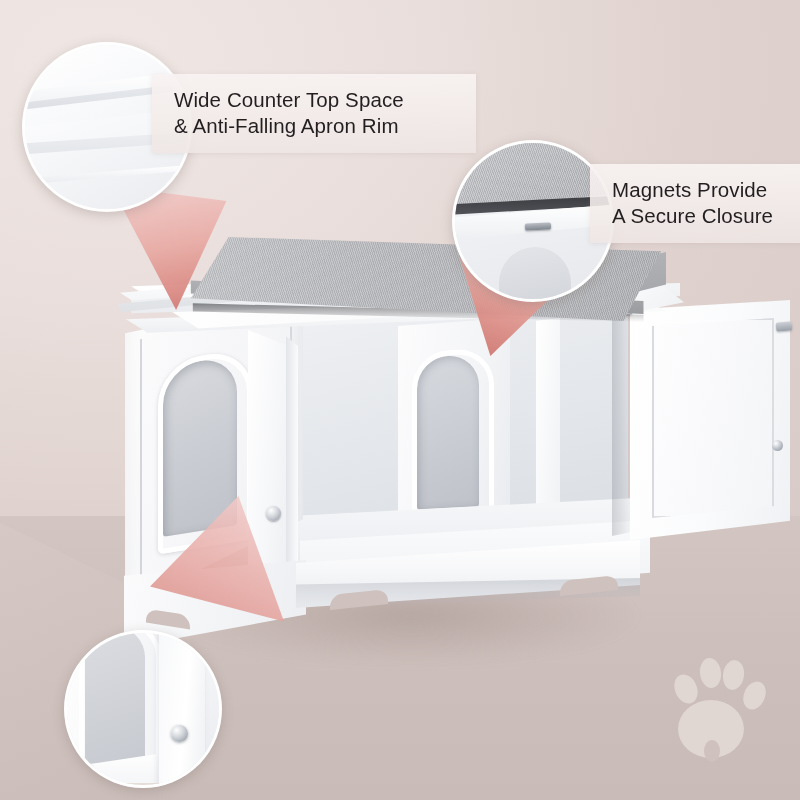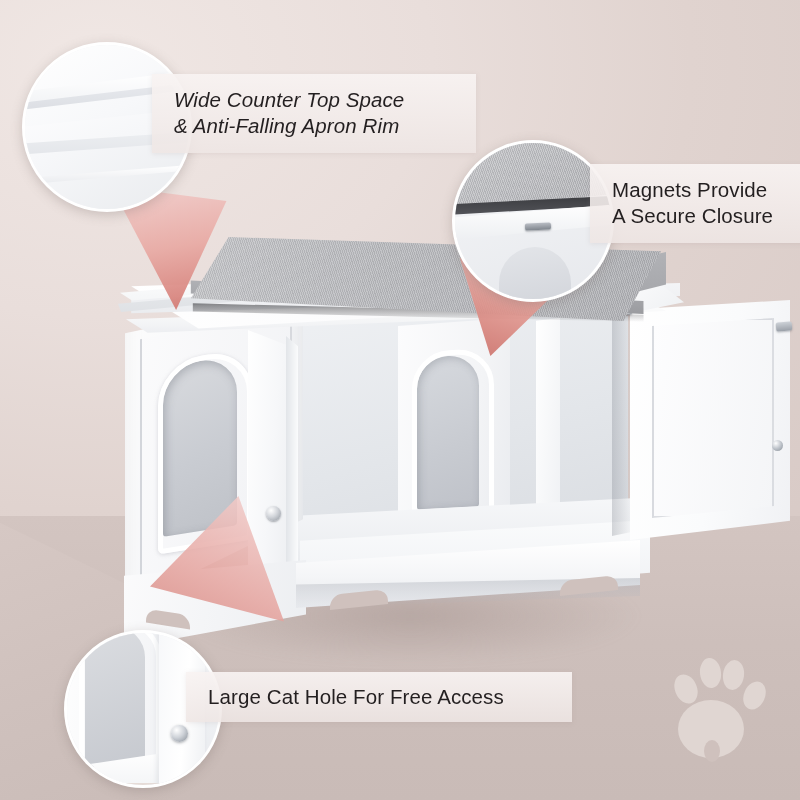--- a/index.html
+++ b/index.html
@@ -355,21 +355,21 @@
   .label{
     position:absolute;
     background:linear-gradient(180deg,rgba(248,243,242,.92),rgba(238,230,228,.88));
     color:#231f20;
     font-size:20.5px;line-height:26px;
     letter-spacing:.1px;
     padding:13px 16px 14px 22px;
     white-space:pre-line;
     box-shadow:0 1px 5px rgba(150,130,126,.15);
   }
-  .label1{left:152px;top:74px;width:286px;font-style:italic;}
+  .label1{left:152px;top:74px;width:286px;}
   .label2{left:590px;top:164px;width:212px;}
   .label3{left:186px;top:672px;width:348px;padding-top:12px;padding-bottom:12px;}
 </style>
 </head>
 <body>
 
 <div id="stage">
 
   <div class="bg-wall"></div>
   <div class="bg-floor"></div>
@@ -463,15 +463,14 @@
     <div class="ci c3-base"></div>
     <div class="ci c3-floor"></div>
     <div class="ci c3-door"></div>
     <div class="ci c3-knob"></div>
   </div>
 
   <div class="label label1">Wide Counter Top Space
 &amp; Anti-Falling Apron Rim</div>
   <div class="label label2">Magnets Provide
 A Secure Closure</div>
-  <div class="label label3">Large Cat Hole For Free Access</div>
 
 </div>
 
 </body></html>

